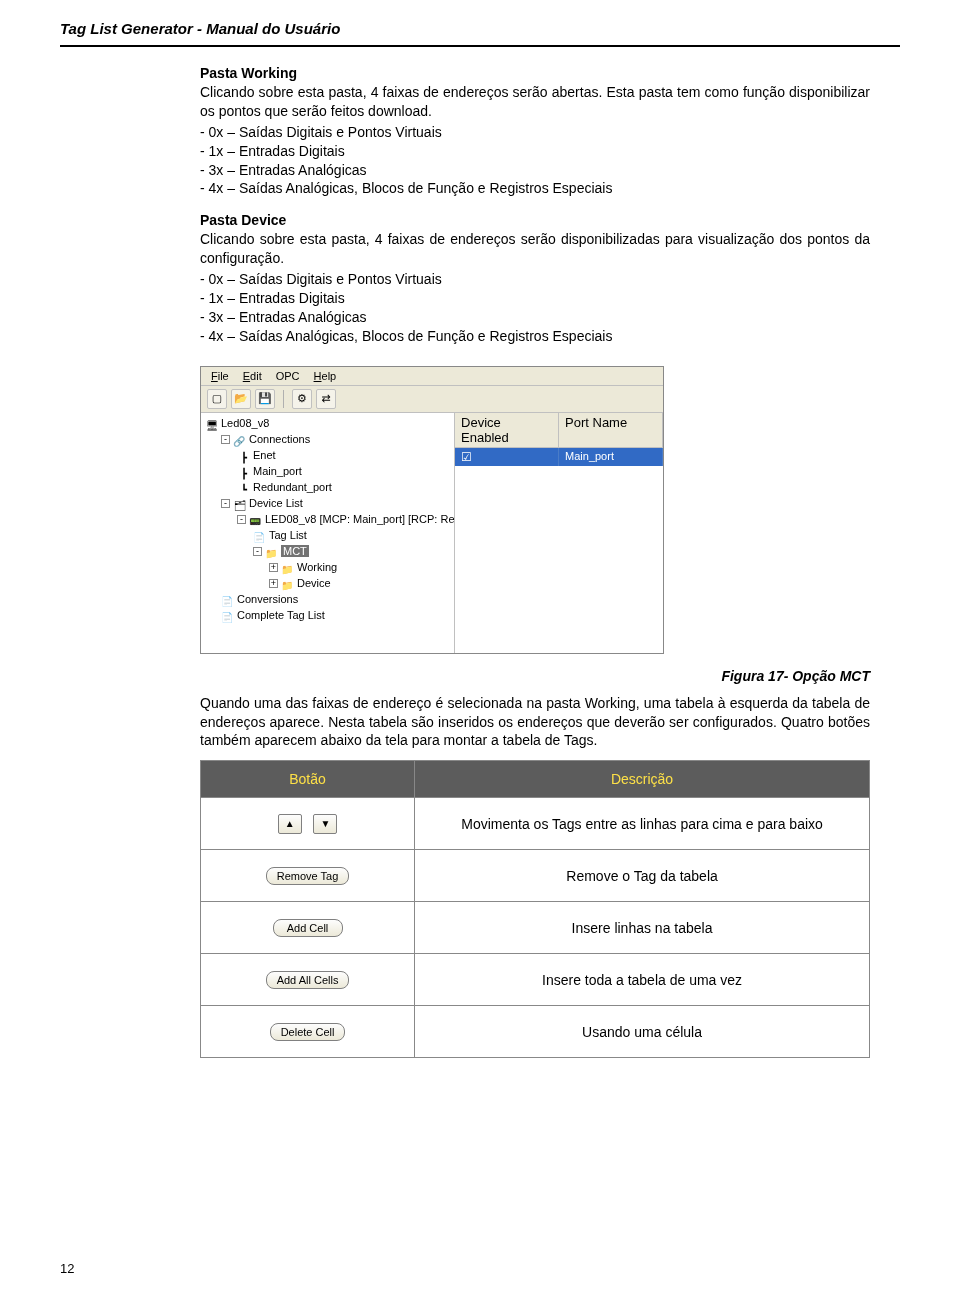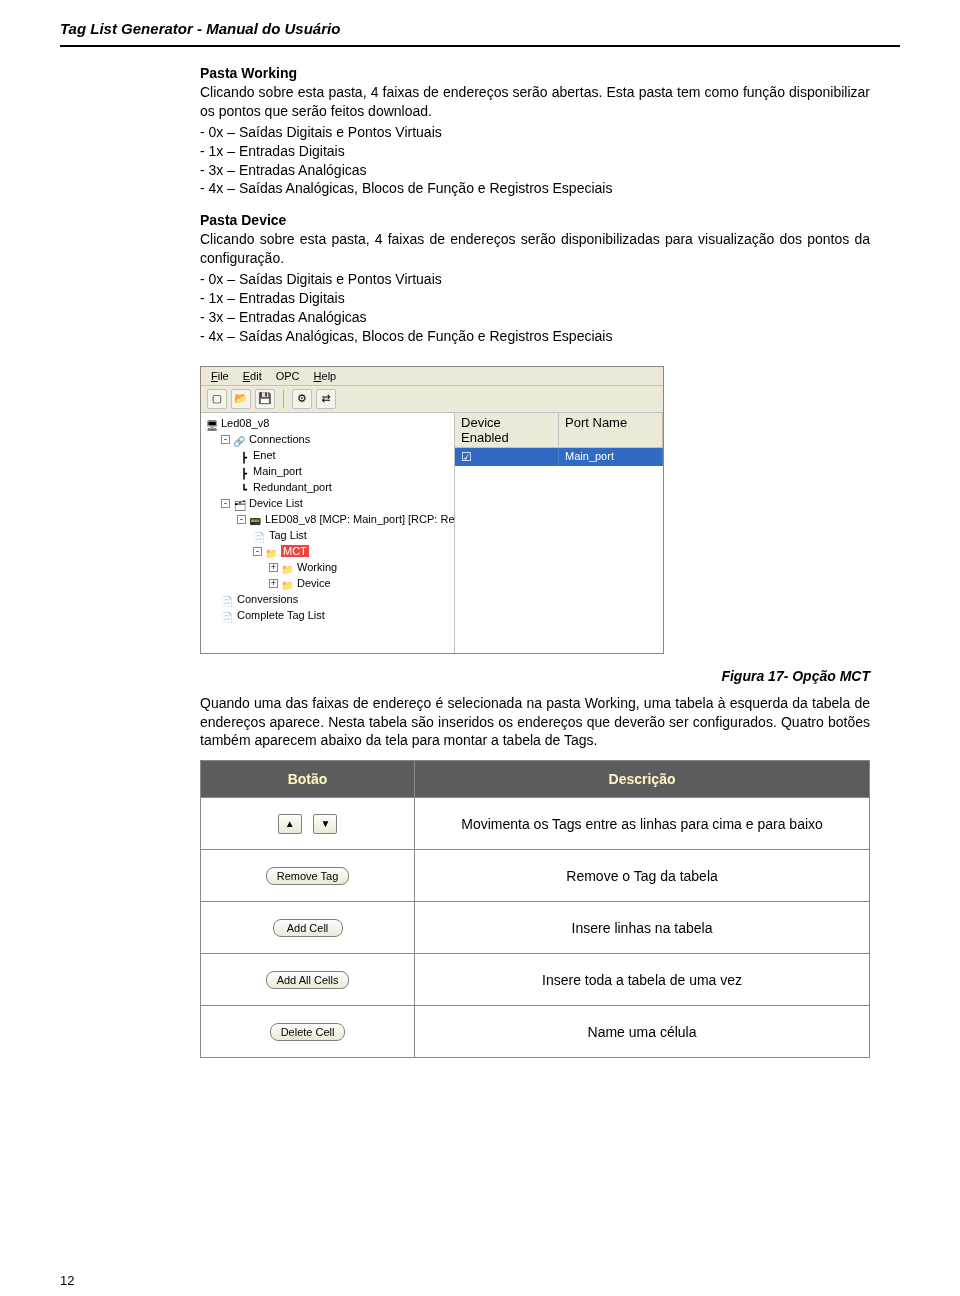--- a/index.html
+++ b/index.html
@@ -130,21 +130,21 @@
     height: 9px;
     border: 1px solid #888;
     line-height: 7px;
     font-size: 9px;
     text-align: center;
     margin-right: 3px;
     background: #fff;
     vertical-align: middle;
   }
   .selected {
-    background: #ef4444;
+    background: #737373;
     color: #fff;
     padding: 0 2px;
   }
   .right-pane {
     width: 45%;
     background: #fff;
   }
   .grid-header {
     display: flex;
     background: #ece9d8;
@@ -178,22 +178,22 @@
     margin: 14px 0 10px 0;
   }
   
   .btn-table {
     width: 100%;
     border-collapse: collapse;
     margin-top: 10px;
   }
   .btn-table th {
     background: #5c5c5c;
-    color: #fef9c3;
-    font-weight: bold;
+    color: #fde047;
+    font-weight: normal;
     padding: 10px 8px;
     border: 1px solid #888;
     font-size: 14px;
   }
   .btn-table td {
     border: 1px solid #888;
     padding: 14px 8px;
     text-align: center;
     font-size: 14px;
     vertical-align: middle;
@@ -221,21 +221,21 @@
     width: 24px;
     height: 20px;
     line-height: 18px;
     font-size: 10px;
     text-align: center;
     vertical-align: middle;
     margin: 0 4px;
   }
   .page-number {
     position: absolute;
-    bottom: 8px;
+    bottom: 20px;
     left: 60px;
     font-size: 13px;
   }
 </style>
 </head>
 <body>
 
 <div class="page">
   <div class="header-title">Tag List Generator - Manual do Usuário</div>
 
@@ -346,21 +346,21 @@
         <tr>
           <td><span class="winbtn">Add Cell</span></td>
           <td>Insere linhas na tabela</td>
         </tr>
         <tr>
           <td><span class="winbtn">Add All Cells</span></td>
           <td>Insere toda a tabela de uma vez</td>
         </tr>
         <tr>
           <td><span class="winbtn">Delete Cell</span></td>
-          <td>Name uma célula</td>
+          <td>Usando uma célula</td>
         </tr>
       </tbody>
     </table>
 
   </div>
 
   <div class="page-number">12</div>
 </div>
 
 </body></html>

